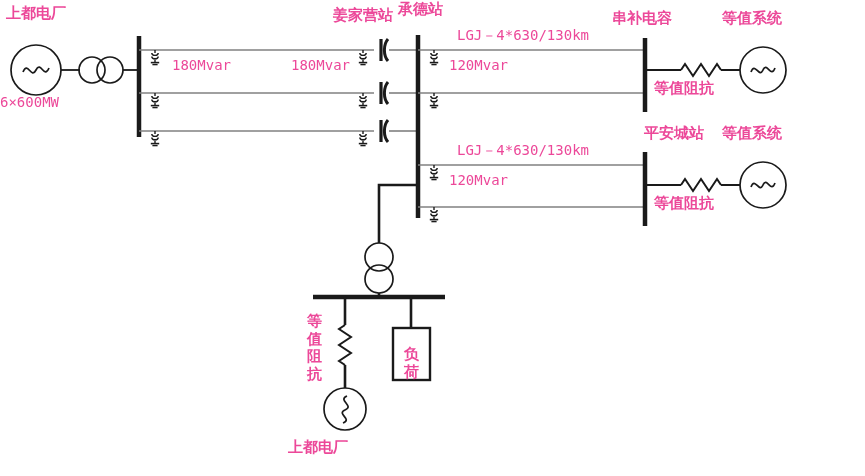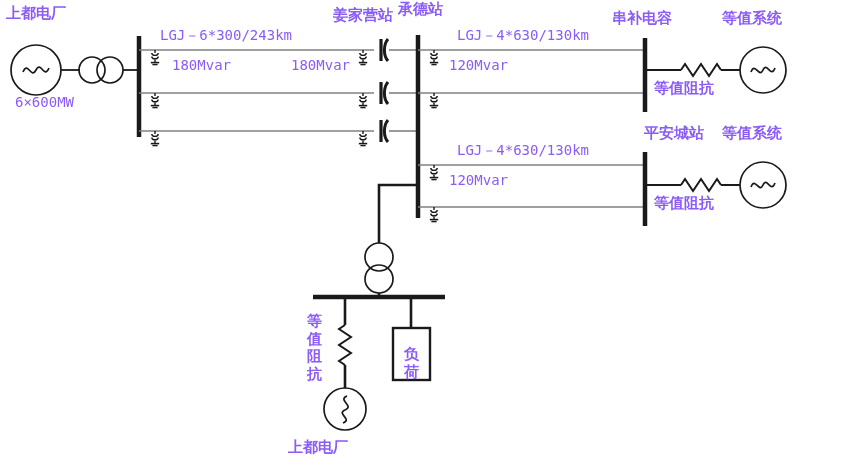--- a/index.html
+++ b/index.html
@@ -15,21 +15,21 @@
     font-family: "Liberation Sans", "DejaVu Sans", sans-serif;
     overflow: hidden;
   }
   #diagram-svg {
     position: absolute;
     left: 0;
     top: 0;
   }
   .lbl {
     position: absolute;
-    color: #8b5cf6;
+    color: #ec4899;
     white-space: nowrap;
     line-height: 1;
   }
   .lbl-cn {
     font-family: "DejaVu Sans", "Liberation Sans", sans-serif;
     font-weight: 700;
     font-size: 15px;
     letter-spacing: 0px;
   }
   .lbl-mono {
@@ -161,23 +161,22 @@
       <circle cx="345" cy="409" r="21" fill="none" stroke="#1a1a1a" stroke-width="1.7"></circle>
       <path d="M347,396 C 337,400 355,406 345,410 C 336,414 353,419 343,423" fill="none" stroke="#1a1a1a" stroke-width="1.7"></path>
     </g>
 
     <line x1="411" y1="297" x2="411" y2="328" stroke="#1a1a1a" stroke-width="2.6"></line>
     <rect x="393" y="328" width="37" height="52" fill="none" stroke="#1a1a1a" stroke-width="2.4"></rect>
 
   </svg>
 
   <div class="lbl lbl-cn" style="left:6px; top:6px;">上都电厂</div>
-  <div class="lbl lbl-mono" style="left:15px; top:95px;text-align:right;">6×600MW</div>
+  <div class="lbl lbl-mono" style="left:0; top:95px;text-align:right;">6×600MW</div>
 
-  <div class="lbl lbl-mono" style="left:160px; top:28px;">LGJ－6*300/243km</div>
   <div class="lbl lbl-mono" style="left:172px; top:58px;">180Mvar</div>
   <div class="lbl lbl-mono" style="left:291px; top:58px;">180Mvar</div>
 
   <div class="lbl lbl-cn" style="left:333px; top:8px;">姜家营站</div>
   <div class="lbl lbl-cn" style="left:398px; top:2px;">承德站</div>
 
   <div class="lbl lbl-mono" style="left:457px; top:28px;">LGJ－4*630/130km</div>
   <div class="lbl lbl-mono" style="left:449px; top:58px;">120Mvar</div>
 
   <div class="lbl lbl-cn" style="left:612px; top:11px;">串补电容</div>

